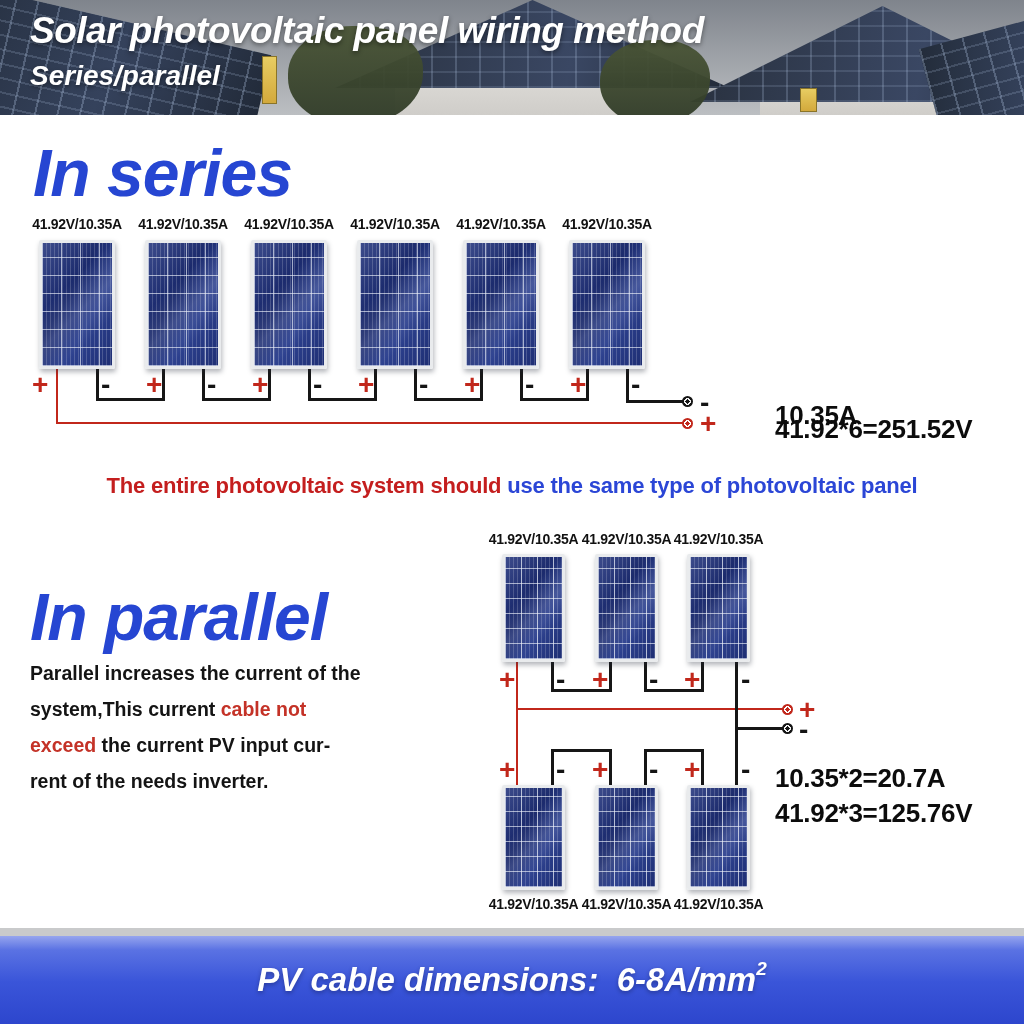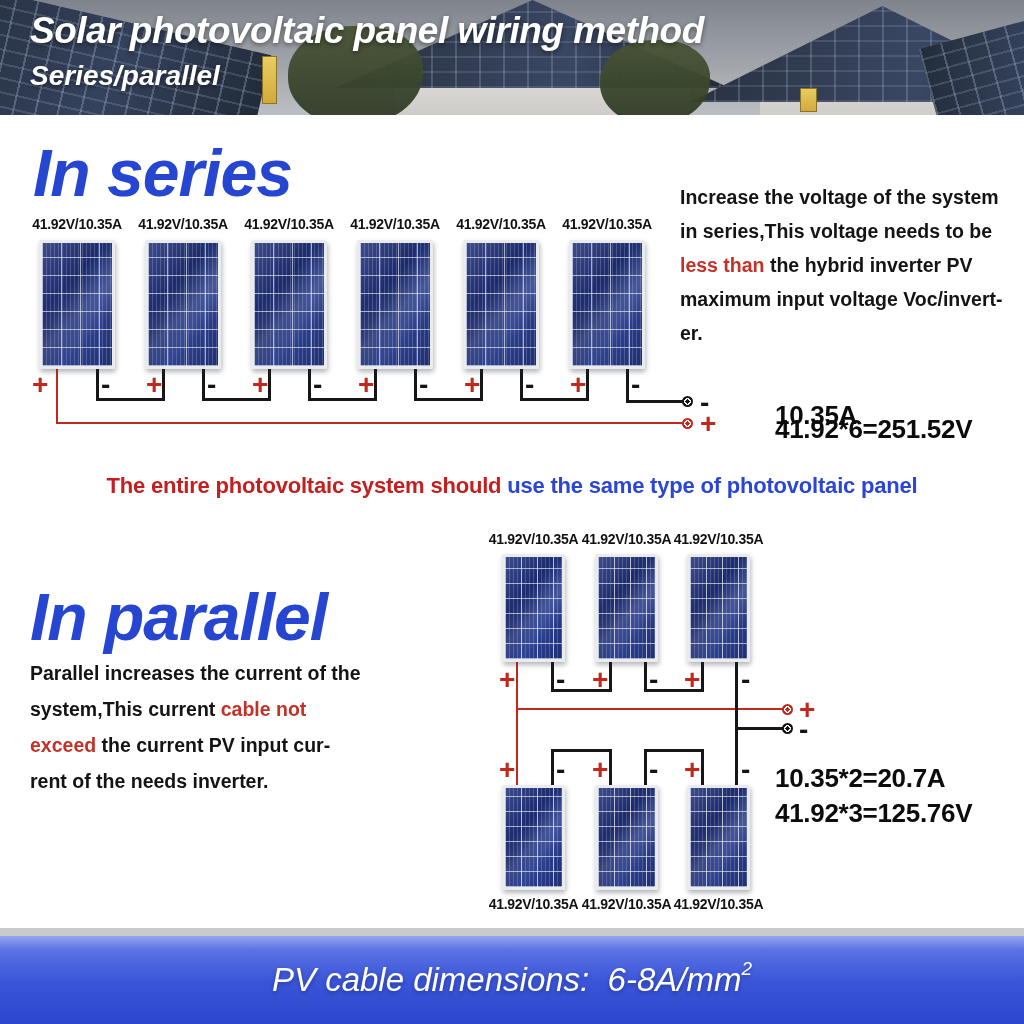--- a/index.html
+++ b/index.html
@@ -59,21 +59,21 @@
   .pol.plus{color:#c1271b}
   .pol.minus{color:#141414}
   .term{width:11px;height:11px;border-radius:50%;z-index:3}
   .term.black{background:radial-gradient(circle,#141414 0 2.2px,#f2f2f2 2.2px 3.6px,#141414 3.6px 100%)}
   .term.red{background:radial-gradient(circle,#c1271b 0 2.2px,#fff 2.2px 3.6px,#c1271b 3.6px 100%)}
 
   
   .strip{left:0;top:928px;width:1024px;height:8px;background:#c9cacb}
   .banner{left:0;top:936px;width:1024px;height:88px;display:flex;align-items:center;justify-content:center;
      background:linear-gradient(180deg,#96a5ee 0%,#5a72e3 16%,#3a55d9 52%,#2d46cd 100%)}
-  .banner-text{font-weight:normal;font-style:italic;font-size:33px;color:#fff;text-shadow:0 2px 4px rgba(0,0,20,.3)}
+  .banner-text{font-weight:bold;font-style:italic;font-size:33px;color:#fff;text-shadow:0 2px 4px rgba(0,0,20,.3)}
   .banner-text span{white-space:pre}
   .banner-text sup{font-size:19px;position:relative;top:-4px}
 </style>
 </head>
 <body>
 
 <div class="page">
 
   <header class="abs hero">
     <div class="abs roofplane" style="left:-90px;top:14px;width:350px;height:140px;transform:rotate(13deg)"></div>
@@ -85,21 +85,20 @@
     <div class="abs tree" style="left:288px;top:26px;width:135px;height:100px"></div>
     <div class="abs tree" style="left:600px;top:40px;width:110px;height:85px"></div>
     <div class="abs winlight" style="left:262px;top:56px;width:15px;height:48px"></div>
     <div class="abs winlight" style="left:800px;top:88px;width:17px;height:24px"></div>
     <div class="abs hero-sub">Series/parallel</div>
     <div class="abs hero-title">Solar photovoltaic panel wiring method</div>
   </header>
 
   <div class="abs h-section" style="left:33px;top:140px">In series</div>
 
-  <div class="abs para" style="left:680px;top:180px;width:340px;line-height:34px"><span class="k">Increase the voltage of the system</span><br><span class="k">in series,This voltage needs to be</span><br><span class="r">less than</span><span class="k"> the hybrid inverter PV</span><br><span class="k">maximum input voltage Voc/invert-</span><br><span class="k">er.</span></div>
 
   <div class="abs result" style="left:775px;top:400px">10.35A</div>
   <div class="abs result" style="left:775px;top:414px">41.92*6=251.52V</div>
 
   <div class="abs" style="left:0;top:0;width:1024px;height:1024px;pointer-events:none">
       <div class="rating" style="position: absolute; left: 21px; top: 216px; width: 112px;">41.92V/10.35A</div>
       <div class="rating" style="position: absolute; left: 127px; top: 216px; width: 112px;">41.92V/10.35A</div>
       <div class="rating" style="position: absolute; left: 233px; top: 216px; width: 112px;">41.92V/10.35A</div>
       <div class="rating" style="position: absolute; left: 339px; top: 216px; width: 112px;">41.92V/10.35A</div>
       <div class="rating" style="position: absolute; left: 445px; top: 216px; width: 112px;">41.92V/10.35A</div>

